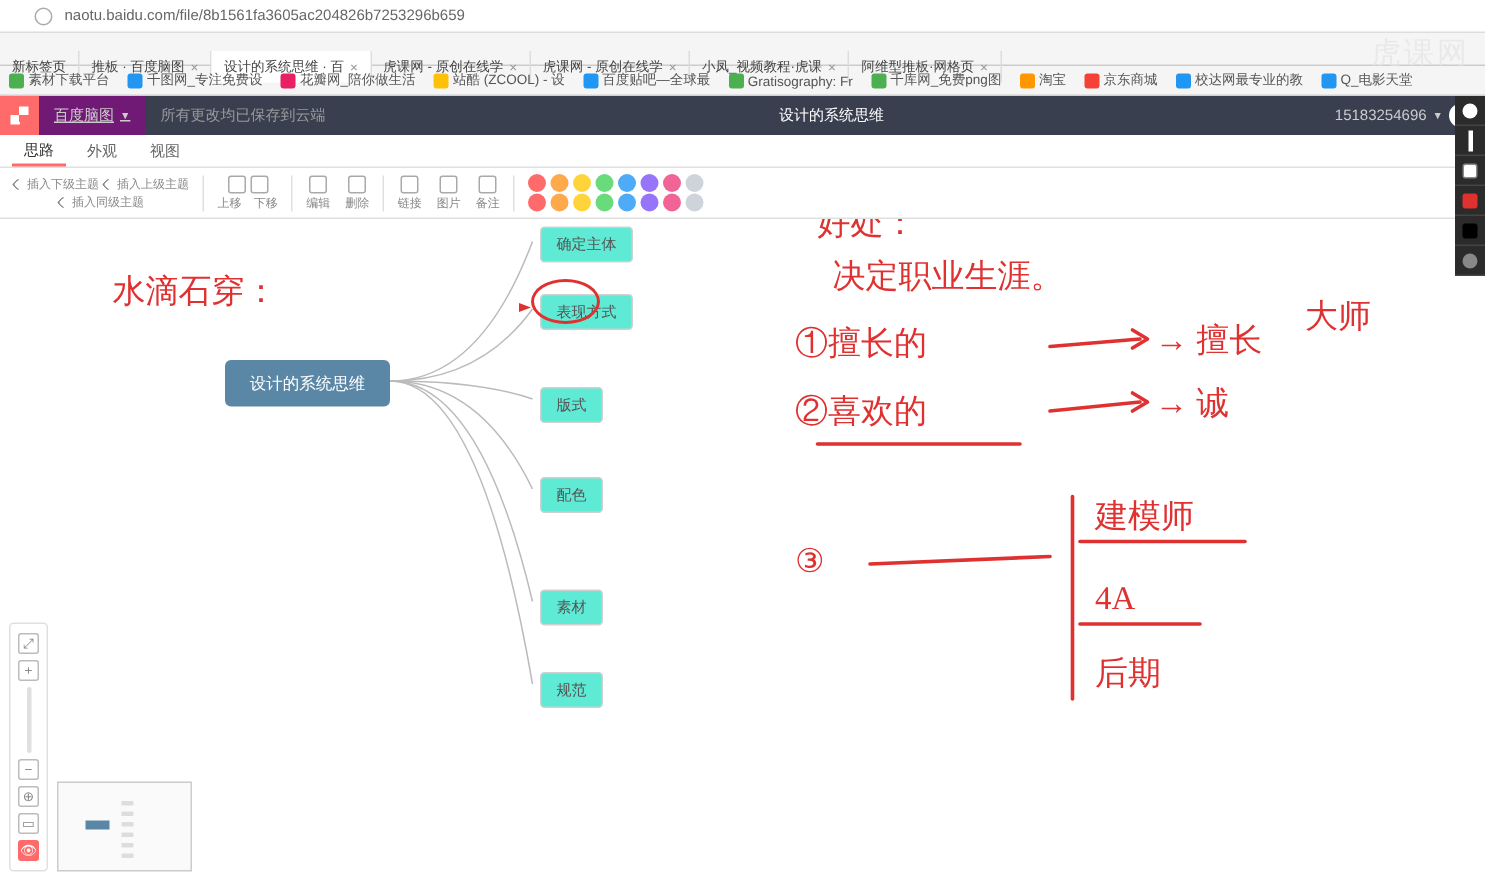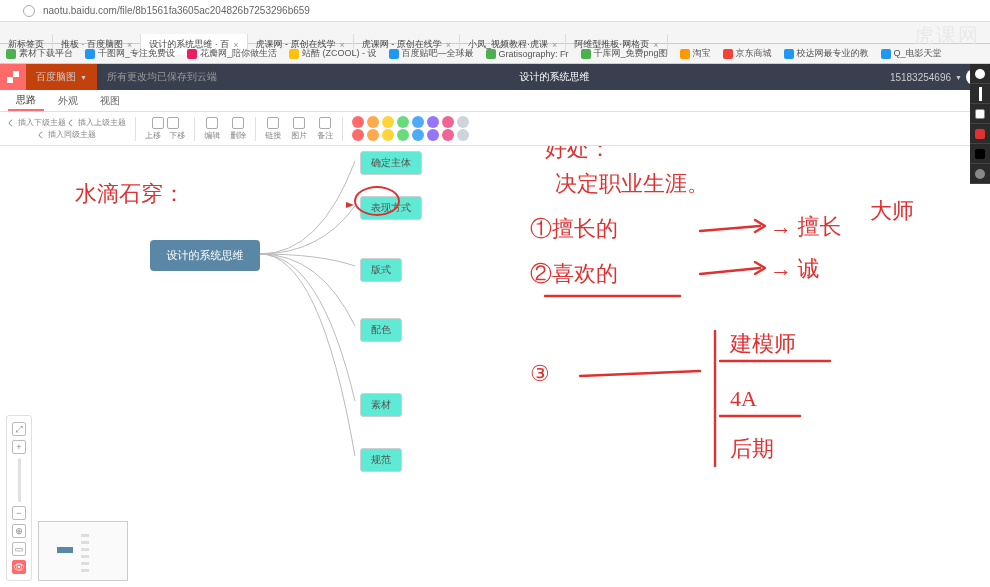--- a/index.html
+++ b/index.html
@@ -22,21 +22,21 @@
 .bk .ic.gr { background: #4caf50; }
 .bk .ic.bl { background: #2196f3; }
 .bk .ic.or { background: #ff9800; }
 .bk .ic.rd { background: #f44336; }
 .bk .ic.yl { background: #ffc107; }
 .bk .ic.pk { background: #e91e63; }
 
 .appbar { height: 26px; background: #393f4f; display: flex; align-items: center; color: #ccc; font-size: 10px; }
 .appbtn { width: 26px; height: 26px; background: #ff6b6b; display: flex; align-items: center; justify-content: center; cursor: pointer; }
 .appbtn .grid { width: 12px; height: 12px; background: conic-gradient(#fff 0 25%, transparent 0 50%, #fff 0 75%, transparent 0); }
-.appmenu { padding: 0 10px; background: #c2410c; height: 100%; display: flex; align-items: center; cursor: pointer; }
+.appmenu { padding: 0 10px; background: #701a75; height: 100%; display: flex; align-items: center; cursor: pointer; text-decoration: underline; }
 .appmenu .dd { margin-left: 4px; font-size: 7px; }
 .appnote { padding: 0 10px; color: #999; }
 .apptitle { flex: 1; text-align: center; color: #fff; }
 .appuser { padding: 0 8px; display: flex; align-items: center; gap: 4px; }
 .avatar { width: 16px; height: 16px; background: #fff; border-radius: 50%; }
 
 .subtab { height: 22px; border-bottom: 1px solid #e0e0e0; display: flex; align-items: center; font-size: 10px; padding: 0 8px; gap: 6px; }
 .stbtn { padding: 2px 8px; cursor: pointer; color: #666; }
 .stbtn.active { color: #333; border-bottom: 2px solid #ff6b6b; }
 

